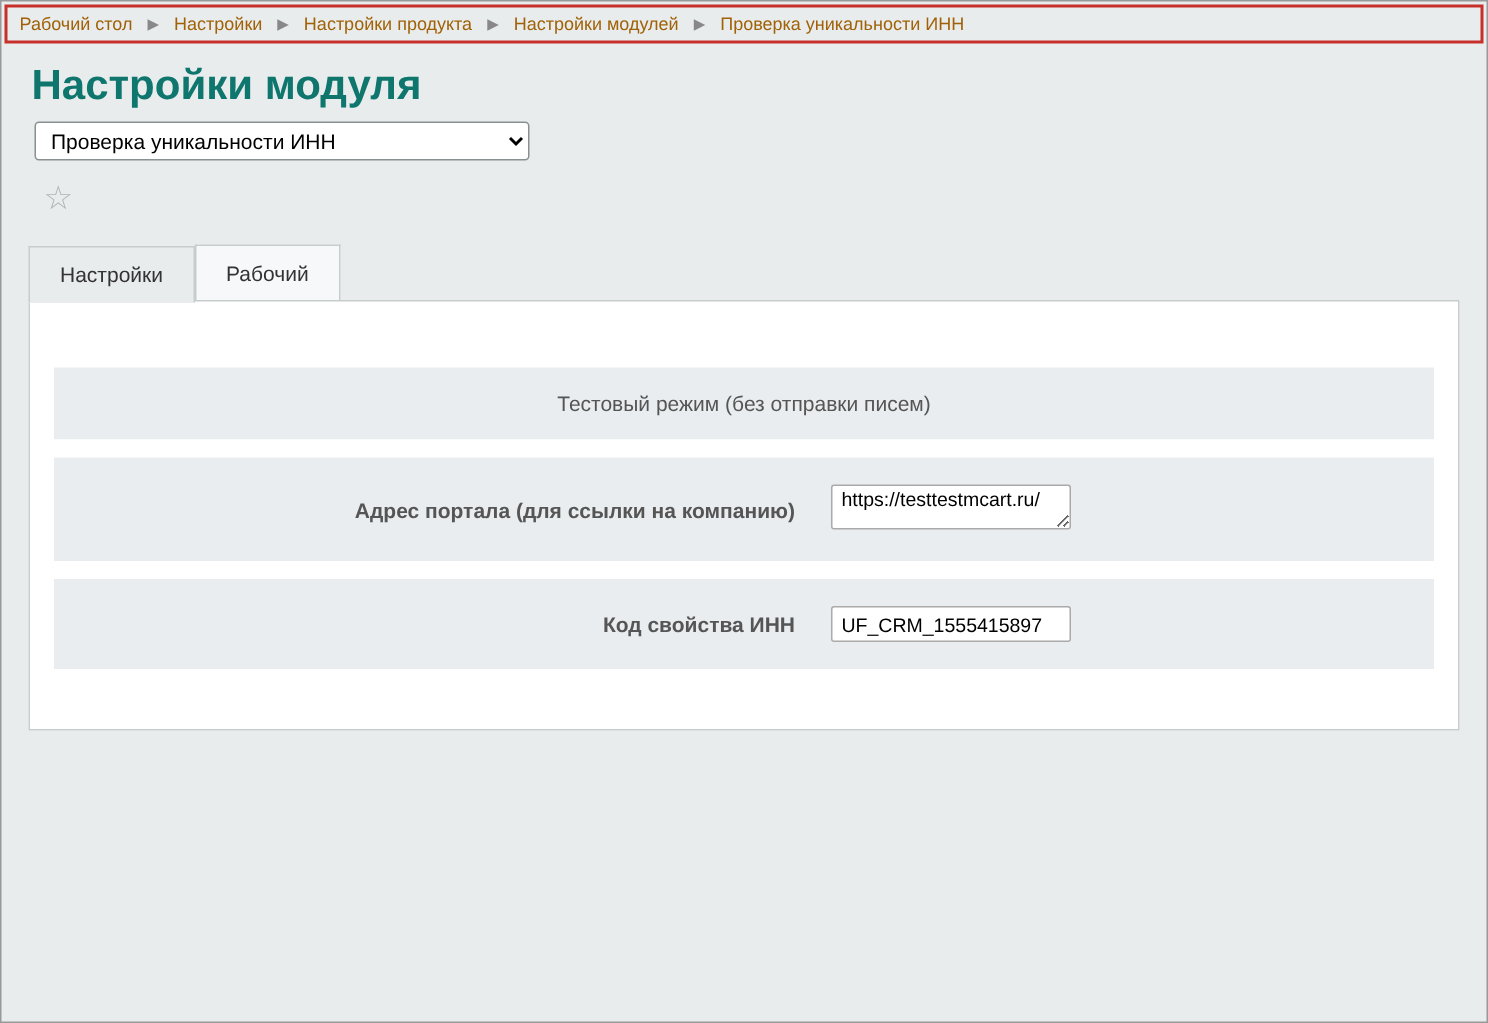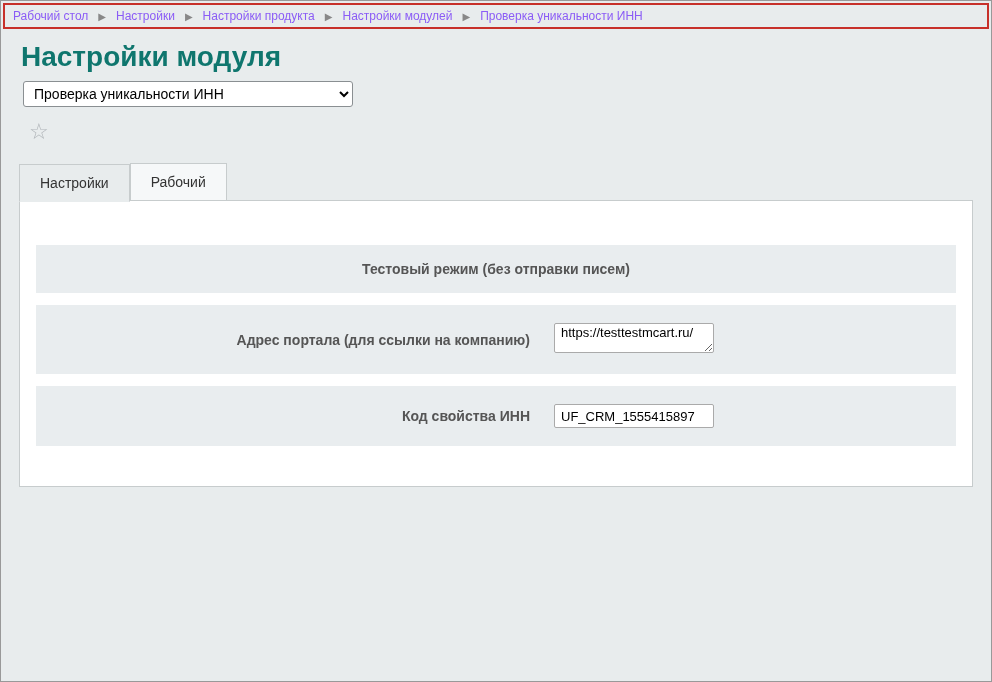--- a/index.html
+++ b/index.html
@@ -15,21 +15,21 @@
   .breadcrumb-wrap {
     border: 2px solid #c7302a;
     margin: 2px 2px 0 2px;
     padding: 4px 8px;
     display: flex;
     align-items: center;
     gap: 10px;
     font-size: 12px;
     color: #36506f;
   }
-  .breadcrumb-wrap a { color: #8b5cf6; text-decoration: none; cursor: pointer; }
+  .breadcrumb-wrap a { color: #a16207; text-decoration: none; cursor: pointer; }
   .breadcrumb-sep { color: #888; font-size: 10px; }
   .page-title {
     font-size: 28px;
     font-weight: 700;
     color: #0f766e;
     padding: 12px 20px 8px 20px;
   }
   .module-select {
     margin: 0 0 12px 22px;
     width: 330px;
@@ -79,21 +79,21 @@
   }
   .settings-table {
     width: 100%;
     border-collapse: separate;
     border-spacing: 0;
   }
   .section-header td {
     background: #e9edef;
     padding: 16px;
     text-align: center;
-    font-weight: bold;
+    font-weight: normal;
     color: #555;
     font-size: 14px;
   }
   .form-row td {
     background: #e9edef;
     padding: 18px 12px;
     font-size: 14px;
     color: #555;
   }
   .gap-row td { height: 12px; background: #fff; }

